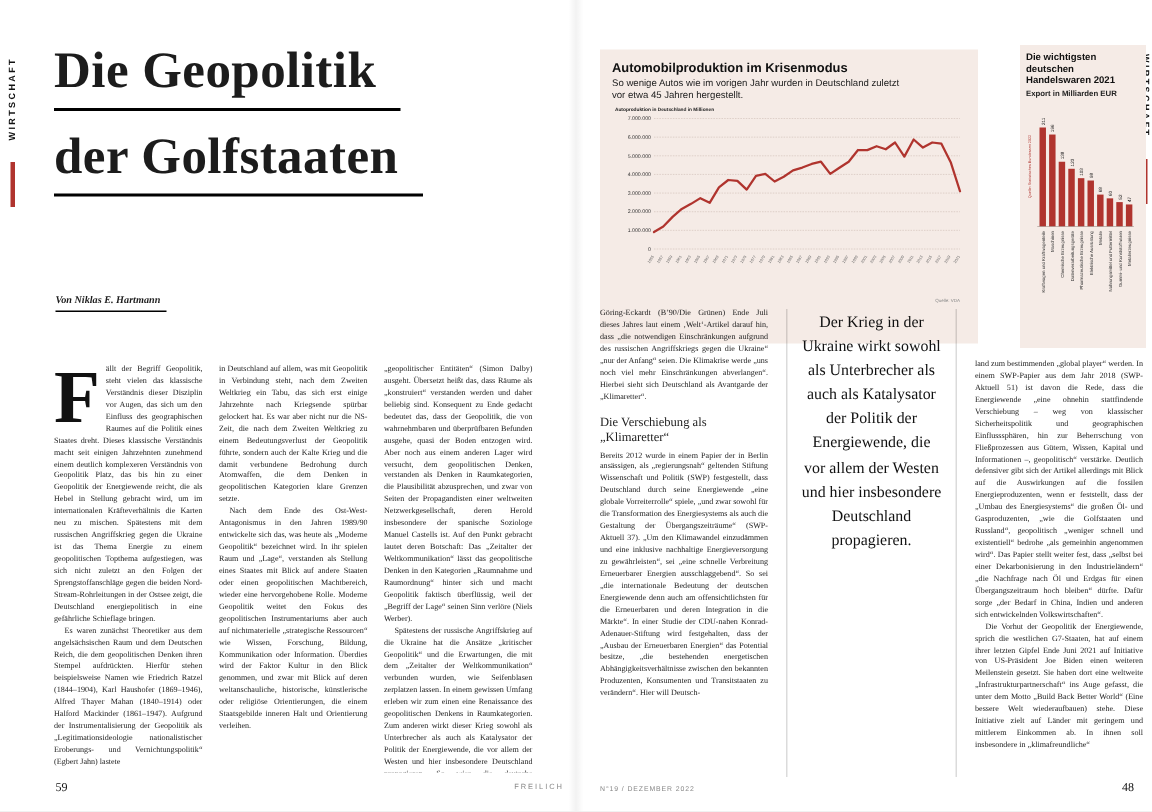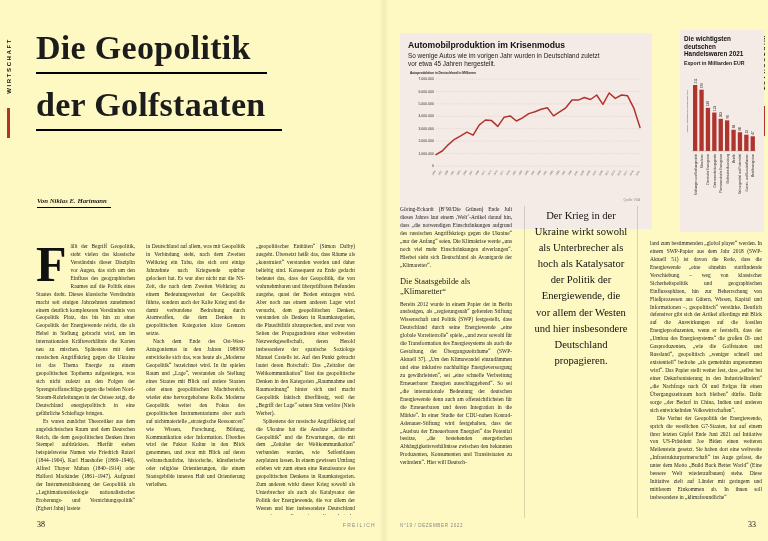--- a/index.html
+++ b/index.html
@@ -1,16 +1,16 @@
 <!DOCTYPE html>
 <html><head>
 <meta charset="utf-8">
 <style>
   html,body{margin:0;padding:0;background:#e8e8e8;}
-  .spread{position:relative;width:768px;height:541px;background:#fef9c3;overflow:hidden;
+  .spread{position:relative;width:768px;height:541px;background:#ffffff;overflow:hidden;
           font-family:"Liberation Serif",serif;color:#1c1c1c;}
   .gutter{position:absolute;left:379px;top:0;width:10px;height:541px;
           background:linear-gradient(90deg,rgba(0,0,0,0),rgba(0,0,0,0.05),rgba(0,0,0,0));}
 
   
   .edge{position:absolute;font-family:"Liberation Sans",sans-serif;font-weight:bold;
         font-size:6px;letter-spacing:1.6px;color:#111;}
   .edge-left{left:6px;top:38px;writing-mode:vertical-rl;transform:rotate(180deg);}
   .edge-right{right:2px;top:36px;writing-mode:vertical-rl;}
   .edge-bar{position:absolute;width:2.5px;height:30px;}
@@ -186,28 +186,28 @@
         <text x="63.75" y="87" font-size="2.9" fill="#333" text-anchor="end" font-family="Liberation Sans, sans-serif" transform="rotate(-90 63.75 87)">Gummi- und Kunststoffwaren</text>
         <rect x="66.6" y="69.29857819905213" width="4.3" height="14.701421800947868" fill="#b0342e"></rect>
         <text x="70.15" y="67.69857819905214" font-size="3.1" fill="#111" text-anchor="start" font-family="Liberation Sans, sans-serif" transform="rotate(-90 70.15 67.69857819905214)">47</text>
         <text x="70.15" y="87" font-size="2.9" fill="#333" text-anchor="end" font-family="Liberation Sans, sans-serif" transform="rotate(-90 70.15 87)">Metallerzeugnisse</text>
         <line x1="7.5" y1="84" x2="71.89999999999999" y2="84" stroke="#9c8d87" stroke-width="0.4"></line>
       </svg>
   </div>
 
   <div class="col rcol1">
       <p>Göring-Eckardt (B’90/Die Grünen) Ende Juli dieses Jahres laut einem ‚Welt‘-Artikel darauf hin, dass „die notwendigen Einschränkungen aufgrund des russischen Angriffskriegs gegen die Ukraine“ „nur der Anfang“ seien. Die Klimakrise werde „uns noch viel mehr Einschränkungen abverlangen“. Hierbei sieht sich Deutschland als Avantgarde der „Klimaretter“.</p>
-      <h3>Die Staatsgebilde als „Klimaretter“</h3>
+      <h3>Die Verschiebung als „Klimaretter“</h3>
       <p>Bereits 2012 wurde in einem Papier der in Berlin ansässigen, als „regierungsnah“ geltenden Stiftung Wissenschaft und Politik (SWP) festgestellt, dass Deutschland durch seine Energiewende „eine globale Vorreiterrolle“ spiele, „und zwar sowohl für die Transformation des Energiesystems als auch die Gestaltung der Übergangszeiträume“ (SWP-Aktuell 37). „Um den Klimawandel einzudämmen und eine inklusive nachhaltige Energieversorgung zu gewährleisten“, sei „eine schnelle Verbreitung Erneuerbarer Energien ausschlaggebend“. So sei „die internationale Bedeutung der deutschen Energiewende denn auch am offensichtlichsten für die Erneuerbaren und deren Integration in die Märkte“. In einer Studie der CDU-nahen Konrad-Adenauer-Stiftung wird festgehalten, dass der „Ausbau der Erneuerbaren Energien“ das Potential besitze, „die bestehenden energetischen Abhängigkeitsverhältnisse zwischen den bekannten Produzenten, Konsumenten und Transitstaaten zu verändern“. Hier will Deutsch-</p>
     </div>
   <div class="col rcolq">
-    <p class="pullquote">Der Krieg in der Ukraine wirkt sowohl als Unterbrecher als hoch als Katalysator der Politik der Energiewende, die vor allem der Westen und hier insbesondere Deutschland propagieren.</p>
+    <p class="pullquote">Der Krieg in der Ukraine wirkt sowohl als Unterbrecher als auch als Katalysator der Politik der Energiewende, die vor allem der Westen und hier insbesondere Deutschland propagieren.</p>
   </div>
   <div class="col rcol3">
       <p>land zum bestimmenden „global player“ werden. In einem SWP-Papier aus dem Jahr 2018 (SWP-Aktuell 51) ist davon die Rede, dass die Energiewende „eine ohnehin stattfindende Verschiebung – weg von klassischer Sicherheitspolitik und geographischen Einflusssphären, hin zur Beherrschung von Fließprozessen aus Gütern, Wissen, Kapital und Informationen –, geopolitisch“ verstärke. Deutlich defensiver gibt sich der Artikel allerdings mit Blick auf die Auswirkungen auf die fossilen Energieproduzenten, wenn er feststellt, dass der „Umbau des Energiesystems“ die großen Öl- und Gasproduzenten, „wie die Golfstaaten und Russland“, geopolitisch „weniger schnell und existentiell“ bedrohe „als gemeinhin angenommen wird“. Das Papier stellt weiter fest, dass „selbst bei einer Dekarbonisierung in den Industrieländern“ „die Nachfrage nach Öl und Erdgas für einen Übergangszeitraum hoch bleiben“ dürfte. Dafür sorge „der Bedarf in China, Indien und anderen sich entwickelnden Volkswirtschaften“.</p>
       <p>Die Vorhut der Geopolitik der Energiewende, sprich die westlichen G7-Staaten, hat auf einem ihrer letzten Gipfel Ende Juni 2021 auf Initiative von US-Präsident Joe Biden einen weiteren Meilenstein gesetzt. Sie haben dort eine weltweite „Infrastrukturpartnerschaft“ ins Auge gefasst, die unter dem Motto „Build Back Better World“ (Eine bessere Welt wiederaufbauen) stehe. Diese Initiative zielt auf Länder mit geringem und mittlerem Einkommen ab. In ihnen soll insbesondere in „klimafreundliche“</p>
     </div>
 
-  <div class="folio folio-l">38</div>
+  <div class="folio folio-l">59</div>
   <div class="brand">FREILICH</div>
   <div class="issue">N°19 / DEZEMBER 2022</div>
-  <div class="folio folio-r">33</div>
+  <div class="folio folio-r">48</div>
 </div>
 
 </body></html>

